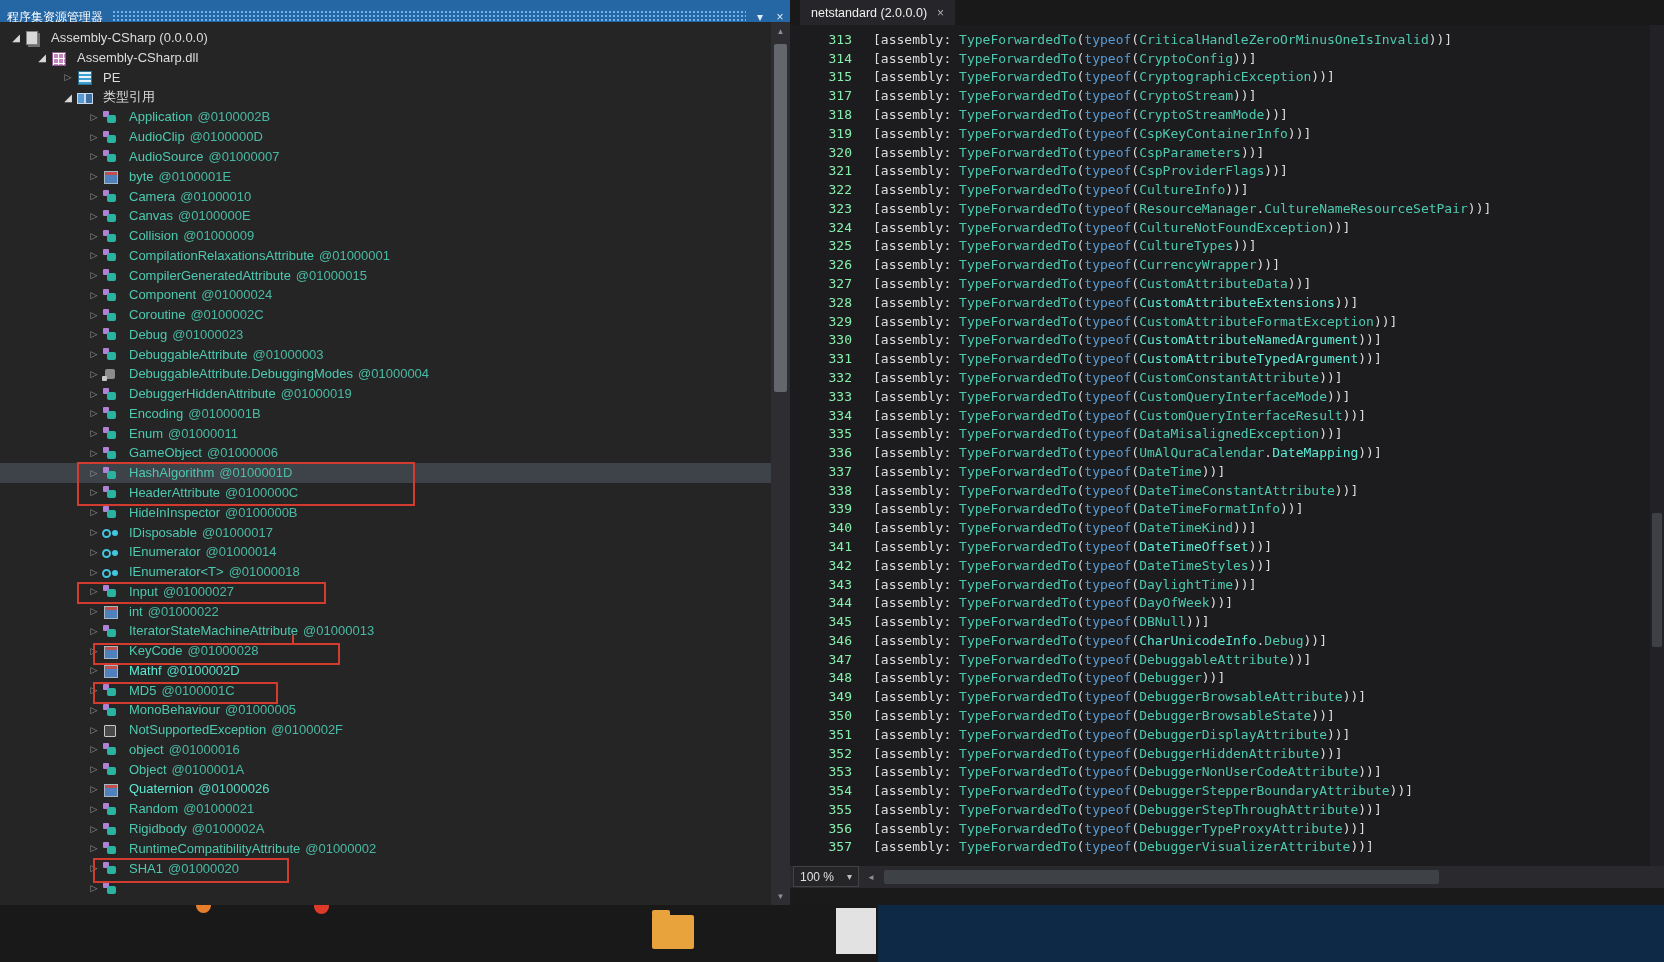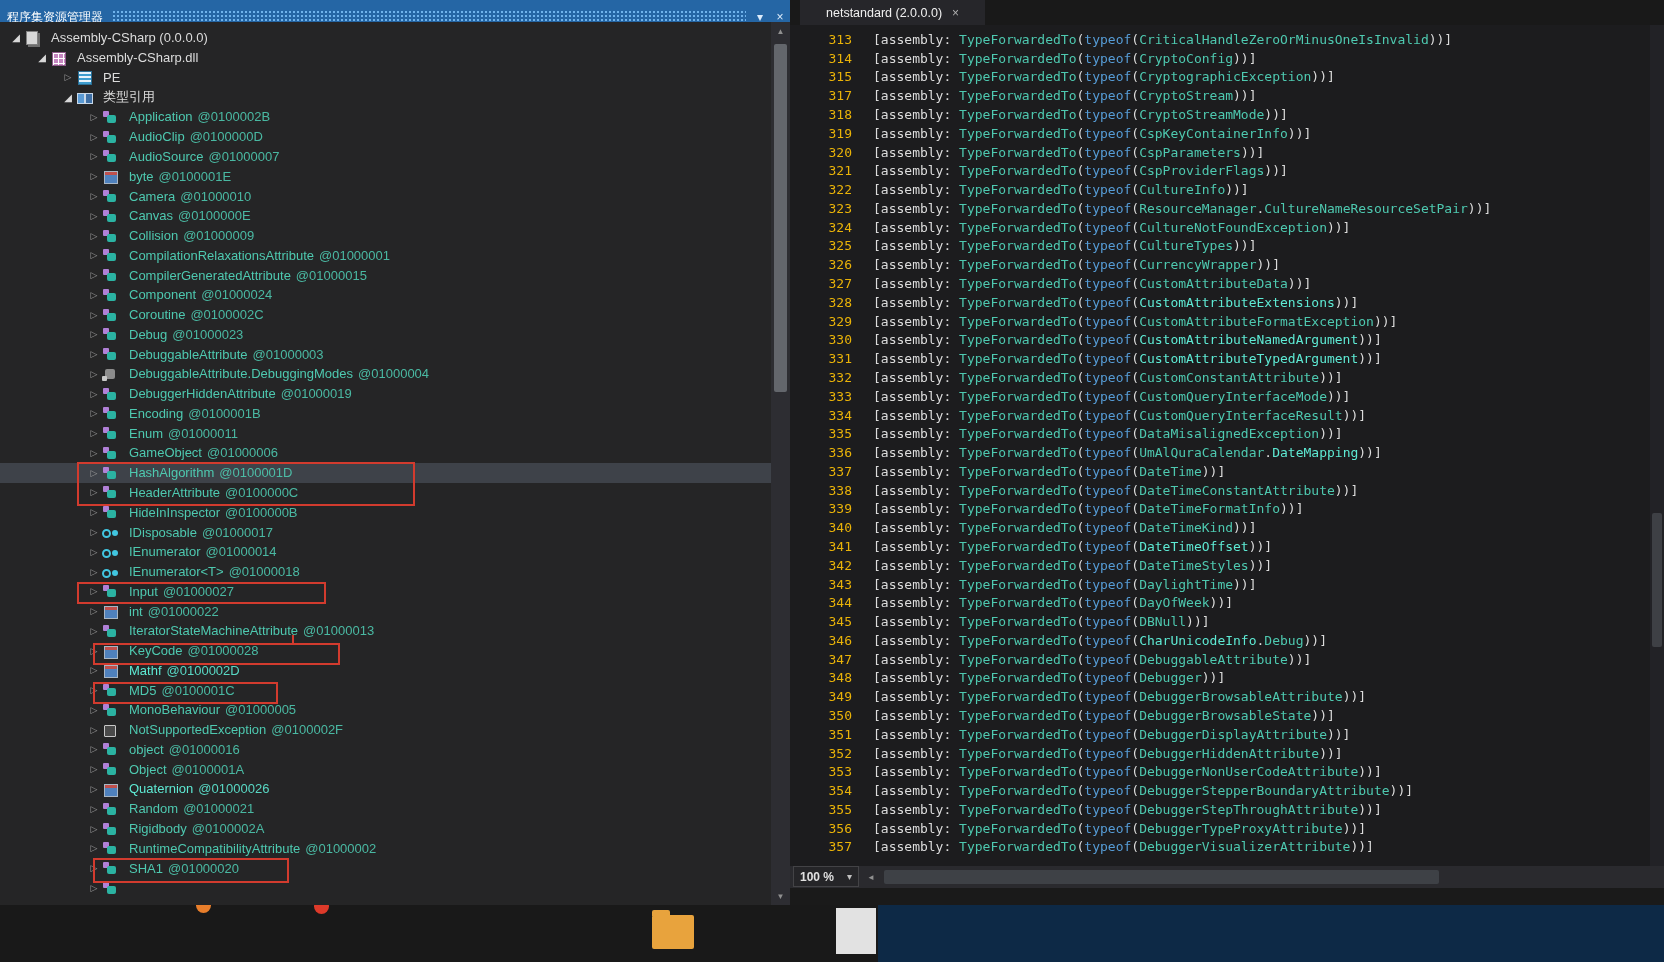--- a/index.html
+++ b/index.html
@@ -55,30 +55,30 @@
   
   .left-vscroll { position:absolute; right:0; top:22px; width:19px; bottom:0; background:#2D2D32; }
   .scroll-arrow { color:#909090; font-size:8px; display:flex; align-items:center; justify-content:center; }
   .left-vscroll .up { position:absolute; top:0; left:0; width:100%; height:18px; }
   .left-vscroll .down { position:absolute; bottom:0; left:0; width:100%; height:18px; }
   .vthumb { position:absolute; left:3px; width:13px; top:22px; height:348px; background:#63666C; border-radius:2px; }
 
   
   .right-panel { position:absolute; left:790px; top:0; width:874px; height:905px; background:#1A1A1A; }
   .tabstrip { position:absolute; left:0; top:0; right:0; height:25px; background:#191919; display:flex; align-items:stretch; }
-  .tab { margin-left:10px; background:#26262A; color:#F0F0F0; display:flex; align-items:center; gap:10px; padding:0 26px; font-size:12.5px; }
+  .tab { margin-left:10px; background:#26262A; color:#F0F0F0; display:flex; align-items:center; gap:10px; padding:0 11px; font-size:12.5px; }
   .tab-close { color:#AFAFAF; font-size:12px; }
   .code { position:absolute; left:0; top:25px; right:14px; bottom:39px; overflow:hidden; background:#1C1C1E; padding:5px 0 0 12px; }
   .code-line { height:18.79px; display:flex; align-items:center; white-space:pre; font-family:"DejaVu Sans Mono","Liberation Mono",monospace; font-size:13px; }
-  .ln { width:50px; flex:0 0 50px; text-align:right; color:#eab308; margin-right:21px; }
+  .ln { width:50px; flex:0 0 50px; text-align:right; color:#86efac; margin-right:21px; }
   .right-vscroll { position:absolute; right:0; top:25px; width:14px; bottom:39px; background:#222226; }
   .vthumb2 { position:absolute; left:2px; right:2px; top:58%; height:16%; background:#3E4045; border-radius:2px; }
   .bottombar { position:absolute; left:0; right:0; bottom:17px; height:22px; background:#2A2A2E; }
   .zoom-box { position:absolute; left:3px; top:0; width:66px; height:21px; background:#252528; border:1px solid #434346;
-    color:#E0E0E0; font-size:12px; display:flex; align-items:center; justify-content:space-between; padding:0 6px;font-weight:bold; }
+    color:#E0E0E0; font-size:12px; display:flex; align-items:center; justify-content:space-between; padding:0 6px; }
   .zoom-arrow { color:#C0C0C0; font-size:10px; }
   .hscroll { position:absolute; left:72px; right:0; top:0; bottom:0; background:#2A2A2E; }
   .hscroll .left { position:absolute; left:0; top:0; width:18px; height:100%; }
   .hthumb { position:absolute; left:22px; top:4px; height:14px; width:555px; background:#3E4146; border-radius:2px; }
 
   
   .bottom-strip { position:absolute; left:0; top:905px; width:1664px; height:57px; background:#191919; overflow:hidden; }
   .strip-right { position:absolute; left:878px; right:0; top:0; bottom:0; background:#0D2946; }
   .folder { position:absolute; left:652px; top:10px; width:42px; height:34px; background:#E8A33D; border-radius:2px; }
   .folder::before { content:""; position:absolute; left:0; top:-5px; width:18px; height:6px; background:#E8A33D; border-radius:2px 2px 0 0; }

